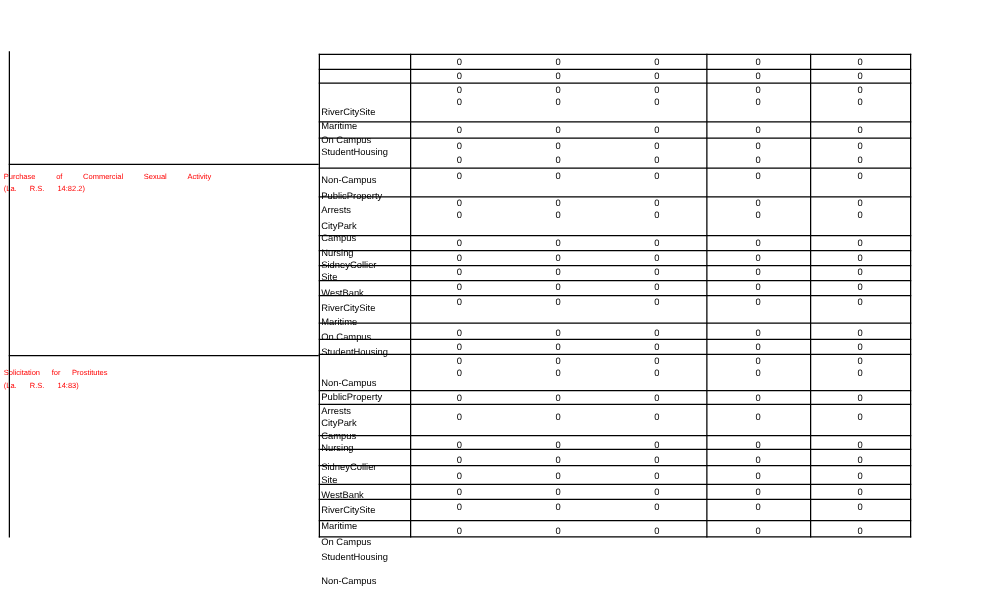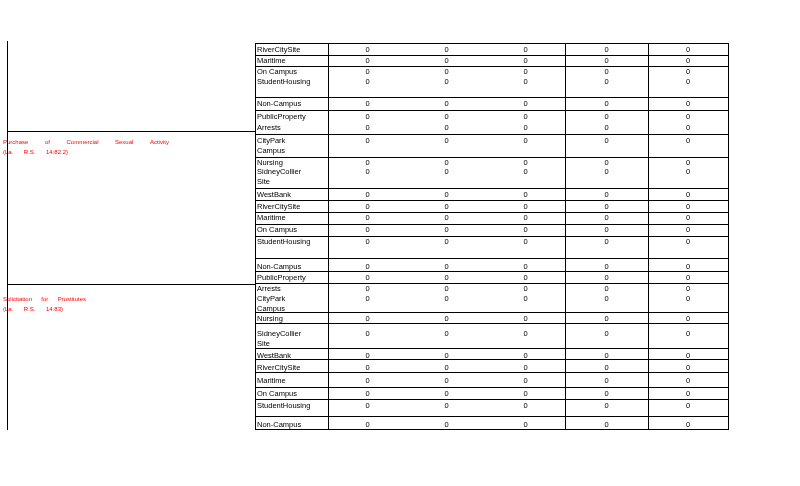--- a/index.html
+++ b/index.html
@@ -5,20 +5,21 @@
   html,body{margin:0;padding:0;background:#fff;}
   #screen{
     position:relative;width:800px;height:486px;background:#ffffff;
     font-family:"Liberation Sans",sans-serif;overflow:hidden;
   }
   .hline{position:absolute;height:1px;background:#000;}
   .vline{position:absolute;width:1px;background:#000;}
   .loc{
     position:absolute;font-size:7.5px;line-height:8px;color:#000;
     white-space:nowrap;
+    margin-top:40px;
   }
   .val{
     position:absolute;font-size:7.5px;line-height:8px;color:#000;
     width:12px;margin-left:-6px;text-align:center;
   }
   .offense{position:absolute;color:#ff0000;font-size:6px;line-height:10px;}
   .jline{display:flex;justify-content:space-between;white-space:nowrap;}
 </style>
 </head>
 <body>

